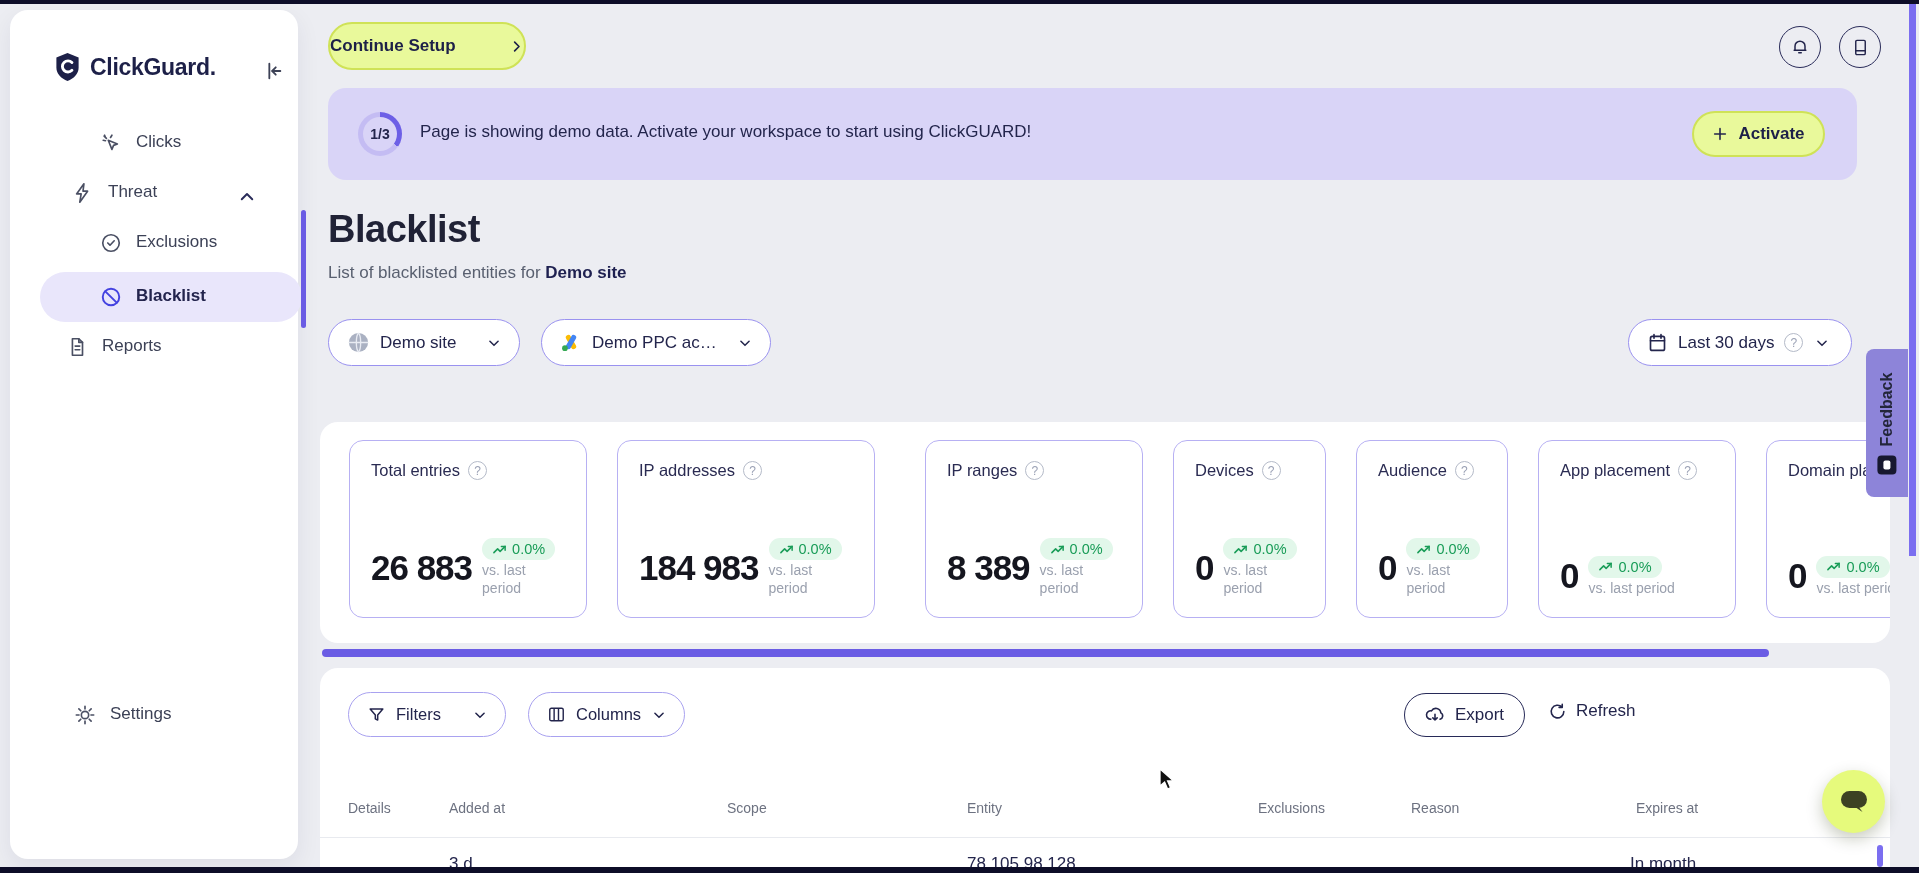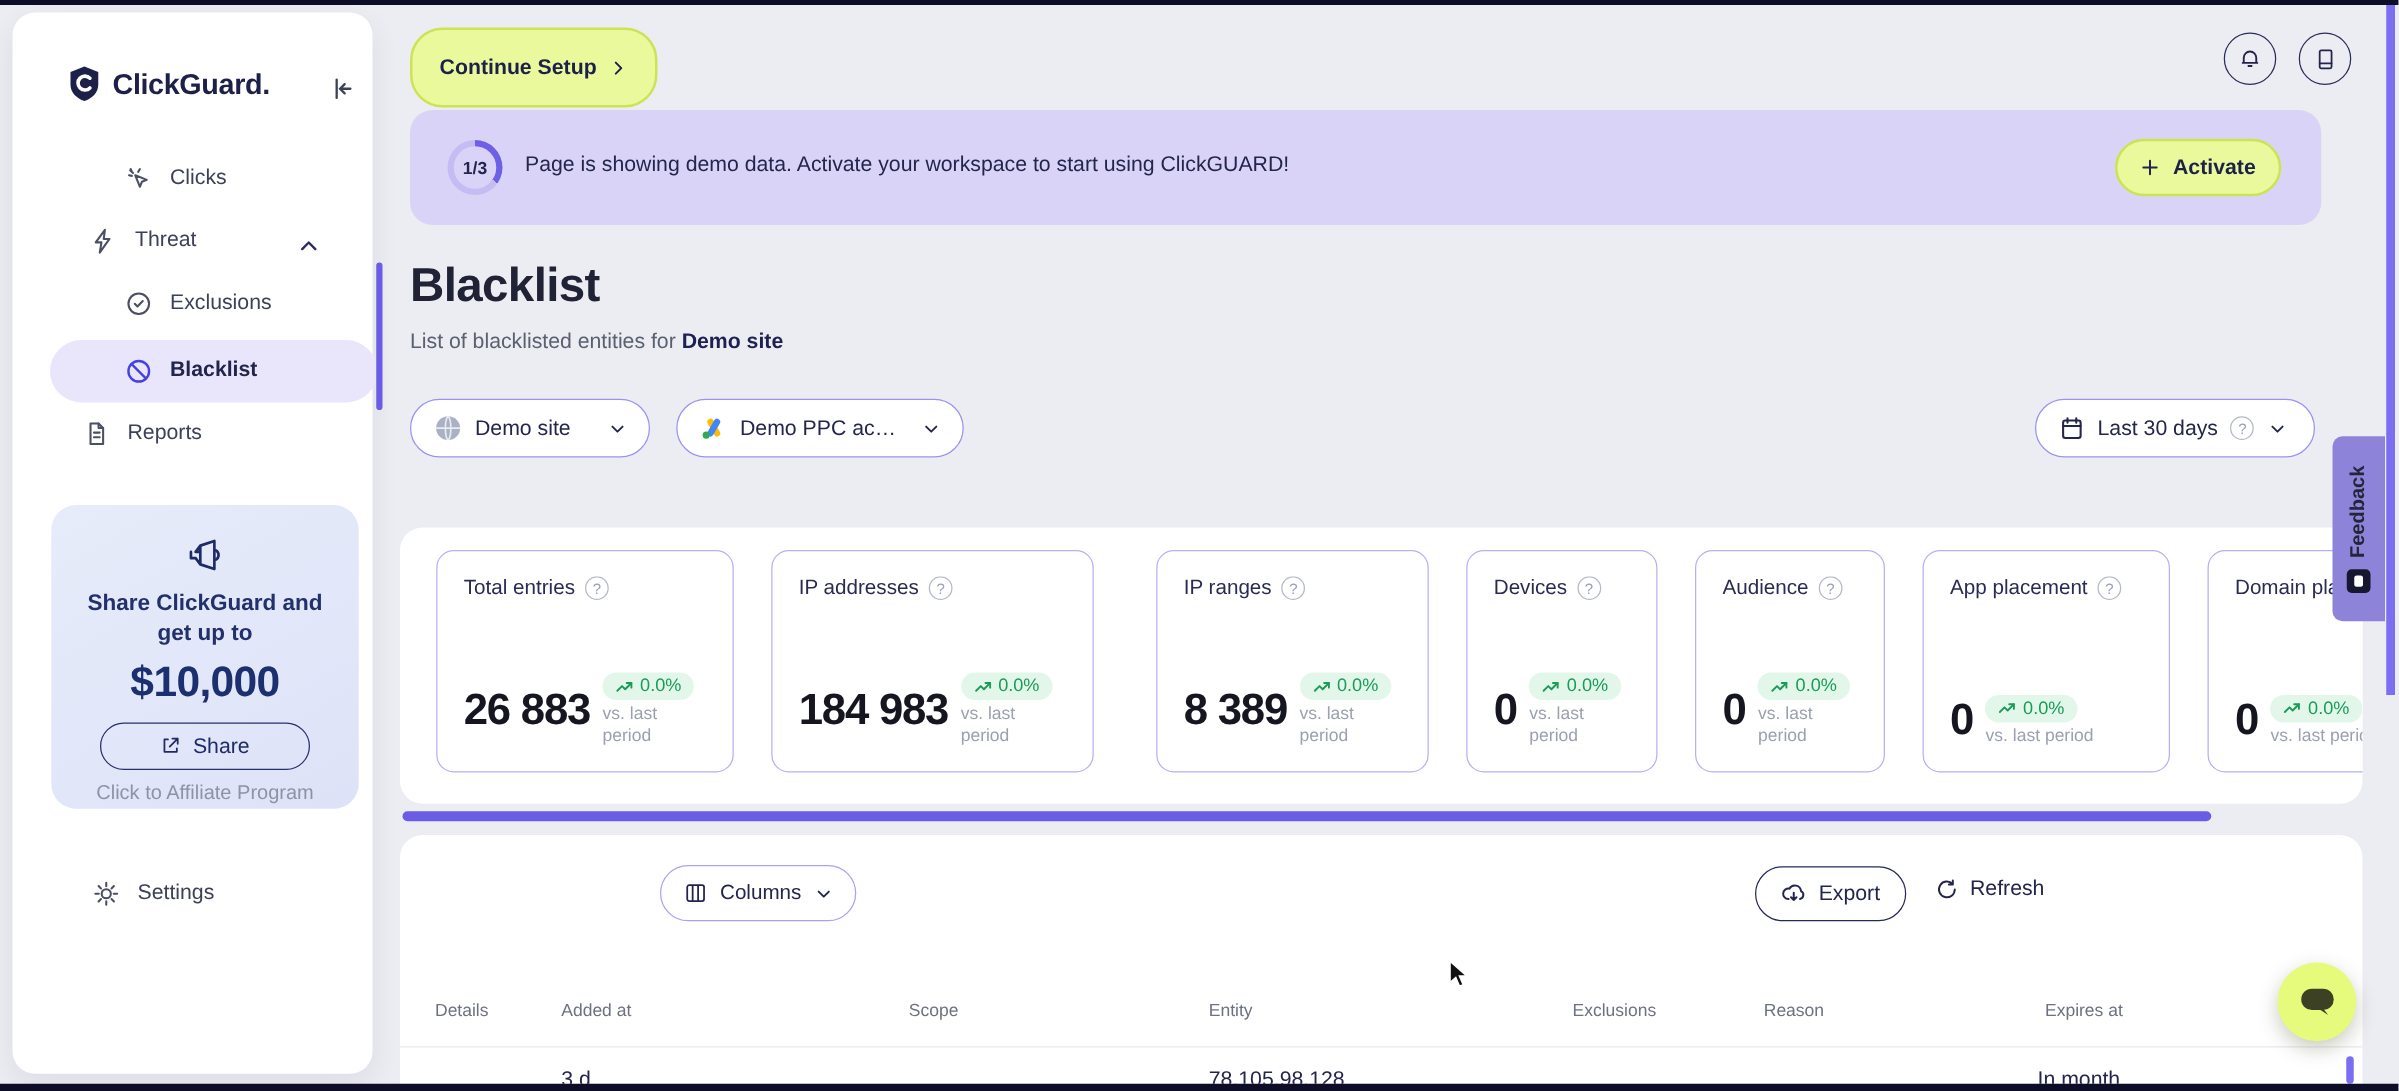--- a/index.html
+++ b/index.html
@@ -35,21 +35,21 @@
   #account { position:absolute; left:0; bottom:0; width:288px; height:90px; border-top:1px solid #eef0f5; border-radius:0 0 18px 18px; cursor:pointer; }
   .avatar { position:absolute; left:26px; top:24px; width:42px; height:42px; border-radius:50%; background:#a757ce; color:#fff;
             display:flex; align-items:center; justify-content:center; font-size:16px; }
   .acct-name { position:absolute; left:84px; top:22px; font-size:18px; font-weight:700; color:#23254c; }
   .acct-email { position:absolute; left:84px; top:46px; font-size:15px; color:#7c8296; }
   .acct-caret { position:absolute; left:244px; top:30px; width:16px; height:28px; color:#2a2c5a; cursor:pointer; }
 
   
   .lime-btn { background:#e9f99b; border:2px solid #cfe257; border-radius:26px; display:flex; align-items:center; justify-content:center;
               gap:10px; color:#1d2048; font-size:17px; font-weight:600; cursor:pointer; }
-  #continue-setup { position:absolute; left:328px; top:22px; width:198px; height:64px; }
+  #continue-setup { position:absolute; left:328px; top:22px; width:198px; height:48px;justify-content:space-between; }
   .circ-btn { position:absolute; top:26px; width:42px; height:42px; border:1.6px solid #2a2c5a; border-radius:50%;
               display:flex; align-items:center; justify-content:center; color:#23254c; background:transparent; cursor:pointer; }
   #btn-bell { left:1779px; } #btn-book { left:1839px; }
 
   
   #banner { position:absolute; left:328px; top:88px; width:1529px; height:92px; background:#d9d4f7; border-radius:18px; }
   .ring { position:absolute; left:30px; top:24px; width:44px; height:44px; border-radius:50%;
           background:conic-gradient(#6d5fe6 0deg 125deg, #c4bcf3 125deg 360deg); display:flex; align-items:center; justify-content:center; }
   .ring::before { content:""; position:absolute; inset:5px; border-radius:50%; background:#d9d4f7; }
   .ring span { position:relative; font-size:14px; font-weight:700; color:#23254c; }
@@ -172,35 +172,20 @@
     <div class="nav-item" style="left:56px; top:326px;">
       <svg class="nv-icon" viewBox="0 0 24 24" fill="none" stroke="currentColor" stroke-width="1.8" stroke-linecap="round" stroke-linejoin="round">
         <path d="M7 3h7l4 4v14H7V3z"></path>
           <path d="M14 3v4h4M10 11h5M10 15h5"></path>
       </svg>
       <span>Reports</span>
     </div>
 
     <div class="sb-scroll"></div>
 
-    <div id="promo">
-      <svg class="promo-icon" viewBox="0 0 24 24" fill="none" stroke="currentColor" stroke-width="1.7" stroke-linecap="round" stroke-linejoin="round">
-        <path d="M3 10v4h3l3 4v-4.2M9 10H6l3-4v4zM9 10v4M9 6l9-3v18l-9-3"></path>
-          <path d="M19 9a3.5 3.5 0 0 1 0 6"></path>
-      </svg>
-      <div class="promo-line">Share ClickGuard and get up to</div>
-      <div class="promo-amount">$10,000</div>
-      <button class="promo-share">
-        <svg width="17" height="17" viewBox="0 0 24 24" fill="none" stroke="currentColor" stroke-width="2" stroke-linecap="round" stroke-linejoin="round">
-          <path d="M14 4h6v6M20 4 11 13M9 5H5v14h14v-4"></path>
-        </svg>
-        <span>Share</span>
-      </button>
-      <div class="promo-foot">Click to Affiliate Program</div>
-    </div>
 
     <div class="nav-item settings-row">
       <svg class="nv-icon" viewBox="0 0 24 24" fill="none" stroke="currentColor" stroke-width="1.8" stroke-linecap="round">
         <circle cx="12" cy="12" r="4"></circle>
         <path d="M12 2.5v3M12 18.5v3M2.5 12h3M18.5 12h3M5.3 5.3l2.1 2.1M16.6 16.6l2.1 2.1M18.7 5.3l-2.1 2.1M7.4 16.6l-2.1 2.1"></path>
       </svg>
       <span>Settings</span>
     </div>
 
   </div>
@@ -385,20 +370,29 @@
                 </svg>0.0%</span>
               <span class="stat-note">vs. last period</span>
             </span>
           </div>
         </div>
       </div>
   </div>
   <div class="hscroll"></div>
 
   <div id="panel-table">
+    <div class="tool-pill" id="filters-btn">
+      <svg width="19" height="19" viewBox="0 0 24 24" fill="none" stroke="currentColor" stroke-width="1.9" stroke-linecap="round" stroke-linejoin="round">
+        <path d="M4 5h16l-6.5 7.5V19l-3-1.6v-4.9L4 5z"></path>
+      </svg>
+      <span>Filters</span>
+      <svg class="chev" viewBox="0 0 24 24" fill="none" stroke="currentColor" stroke-width="2.6" stroke-linecap="round" stroke-linejoin="round">
+          <path d="m5 9 7 7 7-7"></path>
+        </svg>
+    </div>
     <div class="tool-pill" id="columns-btn">
       <svg width="19" height="19" viewBox="0 0 24 24" fill="none" stroke="currentColor" stroke-width="1.8">
         <rect x="3.5" y="4" width="17" height="16" rx="2"></rect>
           <path d="M9 4v16M14.5 4v16"></path>
       </svg>
       <span>Columns</span>
       <svg class="chev" viewBox="0 0 24 24" fill="none" stroke="currentColor" stroke-width="2.6" stroke-linecap="round" stroke-linejoin="round">
           <path d="m5 9 7 7 7-7"></path>
         </svg>
     </div>

